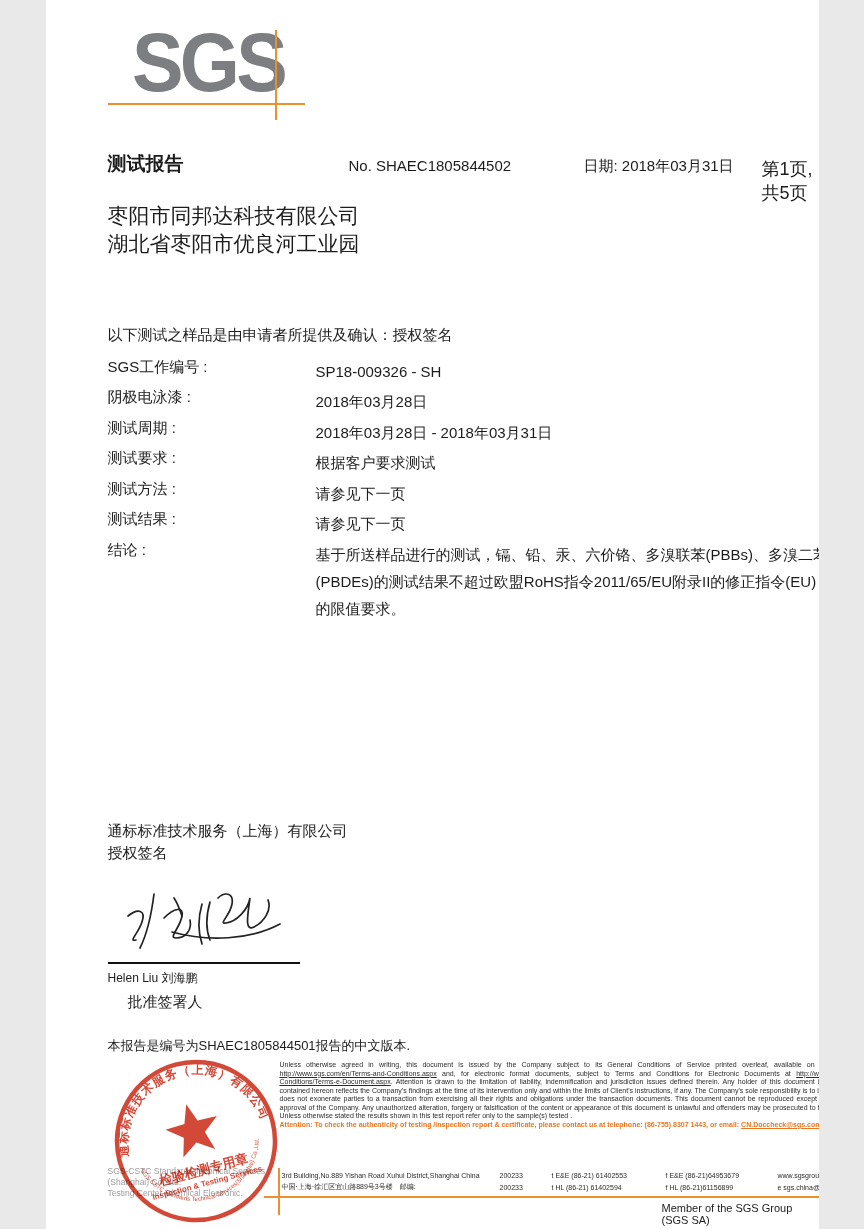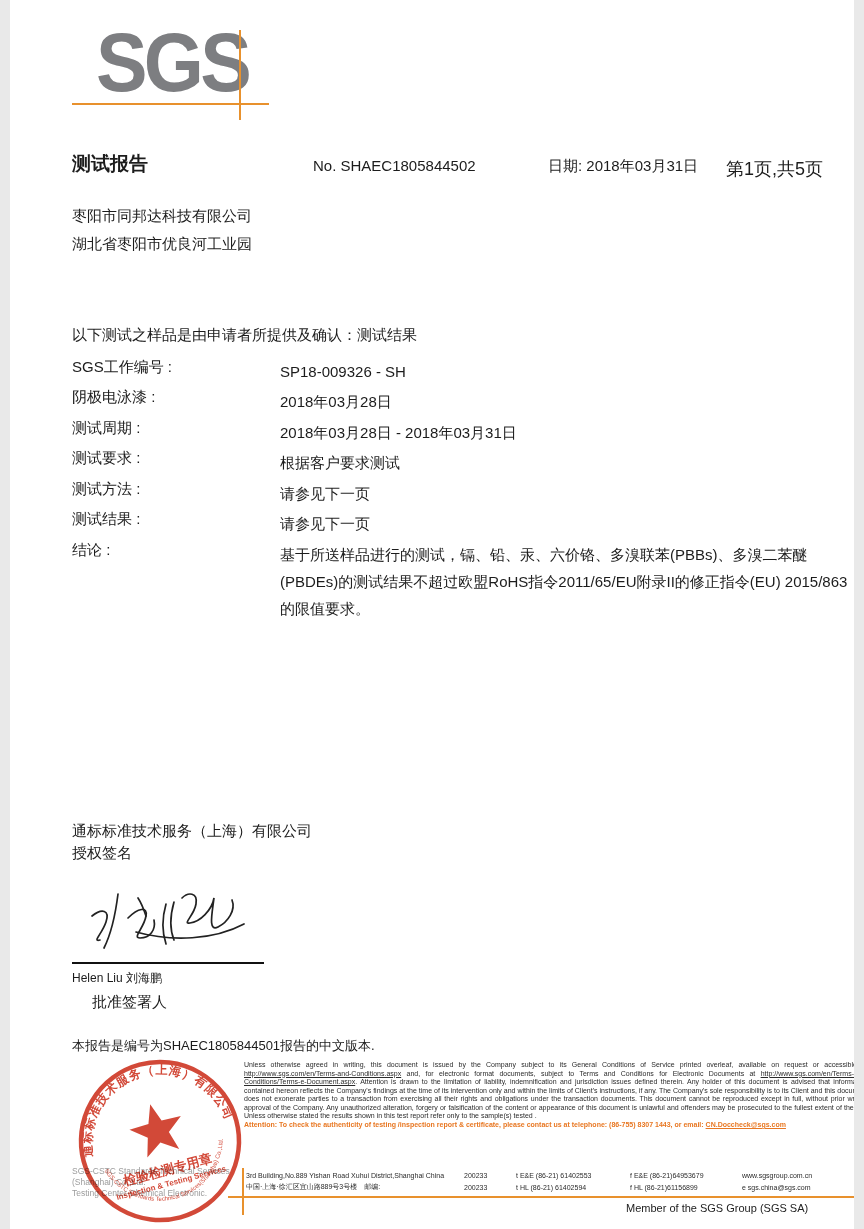--- a/index.html
+++ b/index.html
@@ -1,35 +1,35 @@
 <!DOCTYPE html>
 <html><head>
 <meta charset="utf-8">
 <style>
   html,body { margin:0; padding:0; background:#e9e9e9; }
   .page {
-    position:relative; width:844px; height:1229px; margin:0 auto;
+    position:relative; width:773px; height:1229px; margin:0 auto;
     background:#ffffff; overflow:hidden;
     font-family:"Liberation Sans", sans-serif; color:#1c1c1c;
   }
   .abs { position:absolute; }
 
   
   .logo-text { left:86px; top:20px; font-size:84px; font-weight:bold; color:#7d7e81;
                letter-spacing:-4px; line-height:84px; transform:scale(.92,1); transform-origin:left top; }
   .logo-hline { left:62px; top:103px; width:197px; height:2px; background:#e8912d; }
   .logo-vline { left:229px; top:30px; width:2px; height:90px; background:#e8912d; }
 
   
   .doc-title { left:62px; top:151px; font-size:19px; font-weight:bold; }
   .report-no { left:303px; top:157px; font-size:15px; }
   .date-txt  { left:538px; top:157px; font-size:15px; }
   .page-txt  { left:716px; top:157px; font-size:18px; }
 
-  .applicant { left:62px; top:202px; font-size:15px; line-height:28px; }
+  .applicant { left:62px; top:202px; font-size:21px; line-height:28px; }
 
   .statement { left:62px; top:326px; font-size:15px; }
 
   .lbl { left:62px; font-size:15px; }
   .val { left:270px; font-size:15px; width:580px; line-height:27px; }
   .r0 { top:358px; } .r1 { top:388px; } .r2 { top:419px; } .r3 { top:449px; }
   .r4 { top:480px; } .r5 { top:510px; } .r6 { top:541px; }
 
   .sig-company { left:62px; top:820px; font-size:15px; line-height:22px; }
   .sig-svg  { left:70px; top:882px; }
@@ -69,21 +69,21 @@
   <div class="abs doc-title">测试报告</div>
   <div class="abs report-no">No. SHAEC1805844502</div>
   <div class="abs date-txt">日期: 2018年03月31日</div>
   <div class="abs page-txt">第1页,共5页</div>
 
   <div class="abs applicant">
     <div>枣阳市同邦达科技有限公司</div>
     <div>湖北省枣阳市优良河工业园</div>
   </div>
 
-  <div class="abs statement">以下测试之样品是由申请者所提供及确认：测试结果</div>
+  <div class="abs statement">以下测试之样品是由申请者所提供及确认：授权签名</div>
 
   <div class="abs lbl r0">SGS工作编号 :</div>
   <div class="abs val r0">SP18-009326 - SH</div>
 
   <div class="abs lbl r1">阴极电泳漆 :</div>
   <div class="abs val r1">2018年03月28日</div>
 
   <div class="abs lbl r2">测试周期 :</div>
   <div class="abs val r2">2018年03月28日 - 2018年03月31日</div>
 

